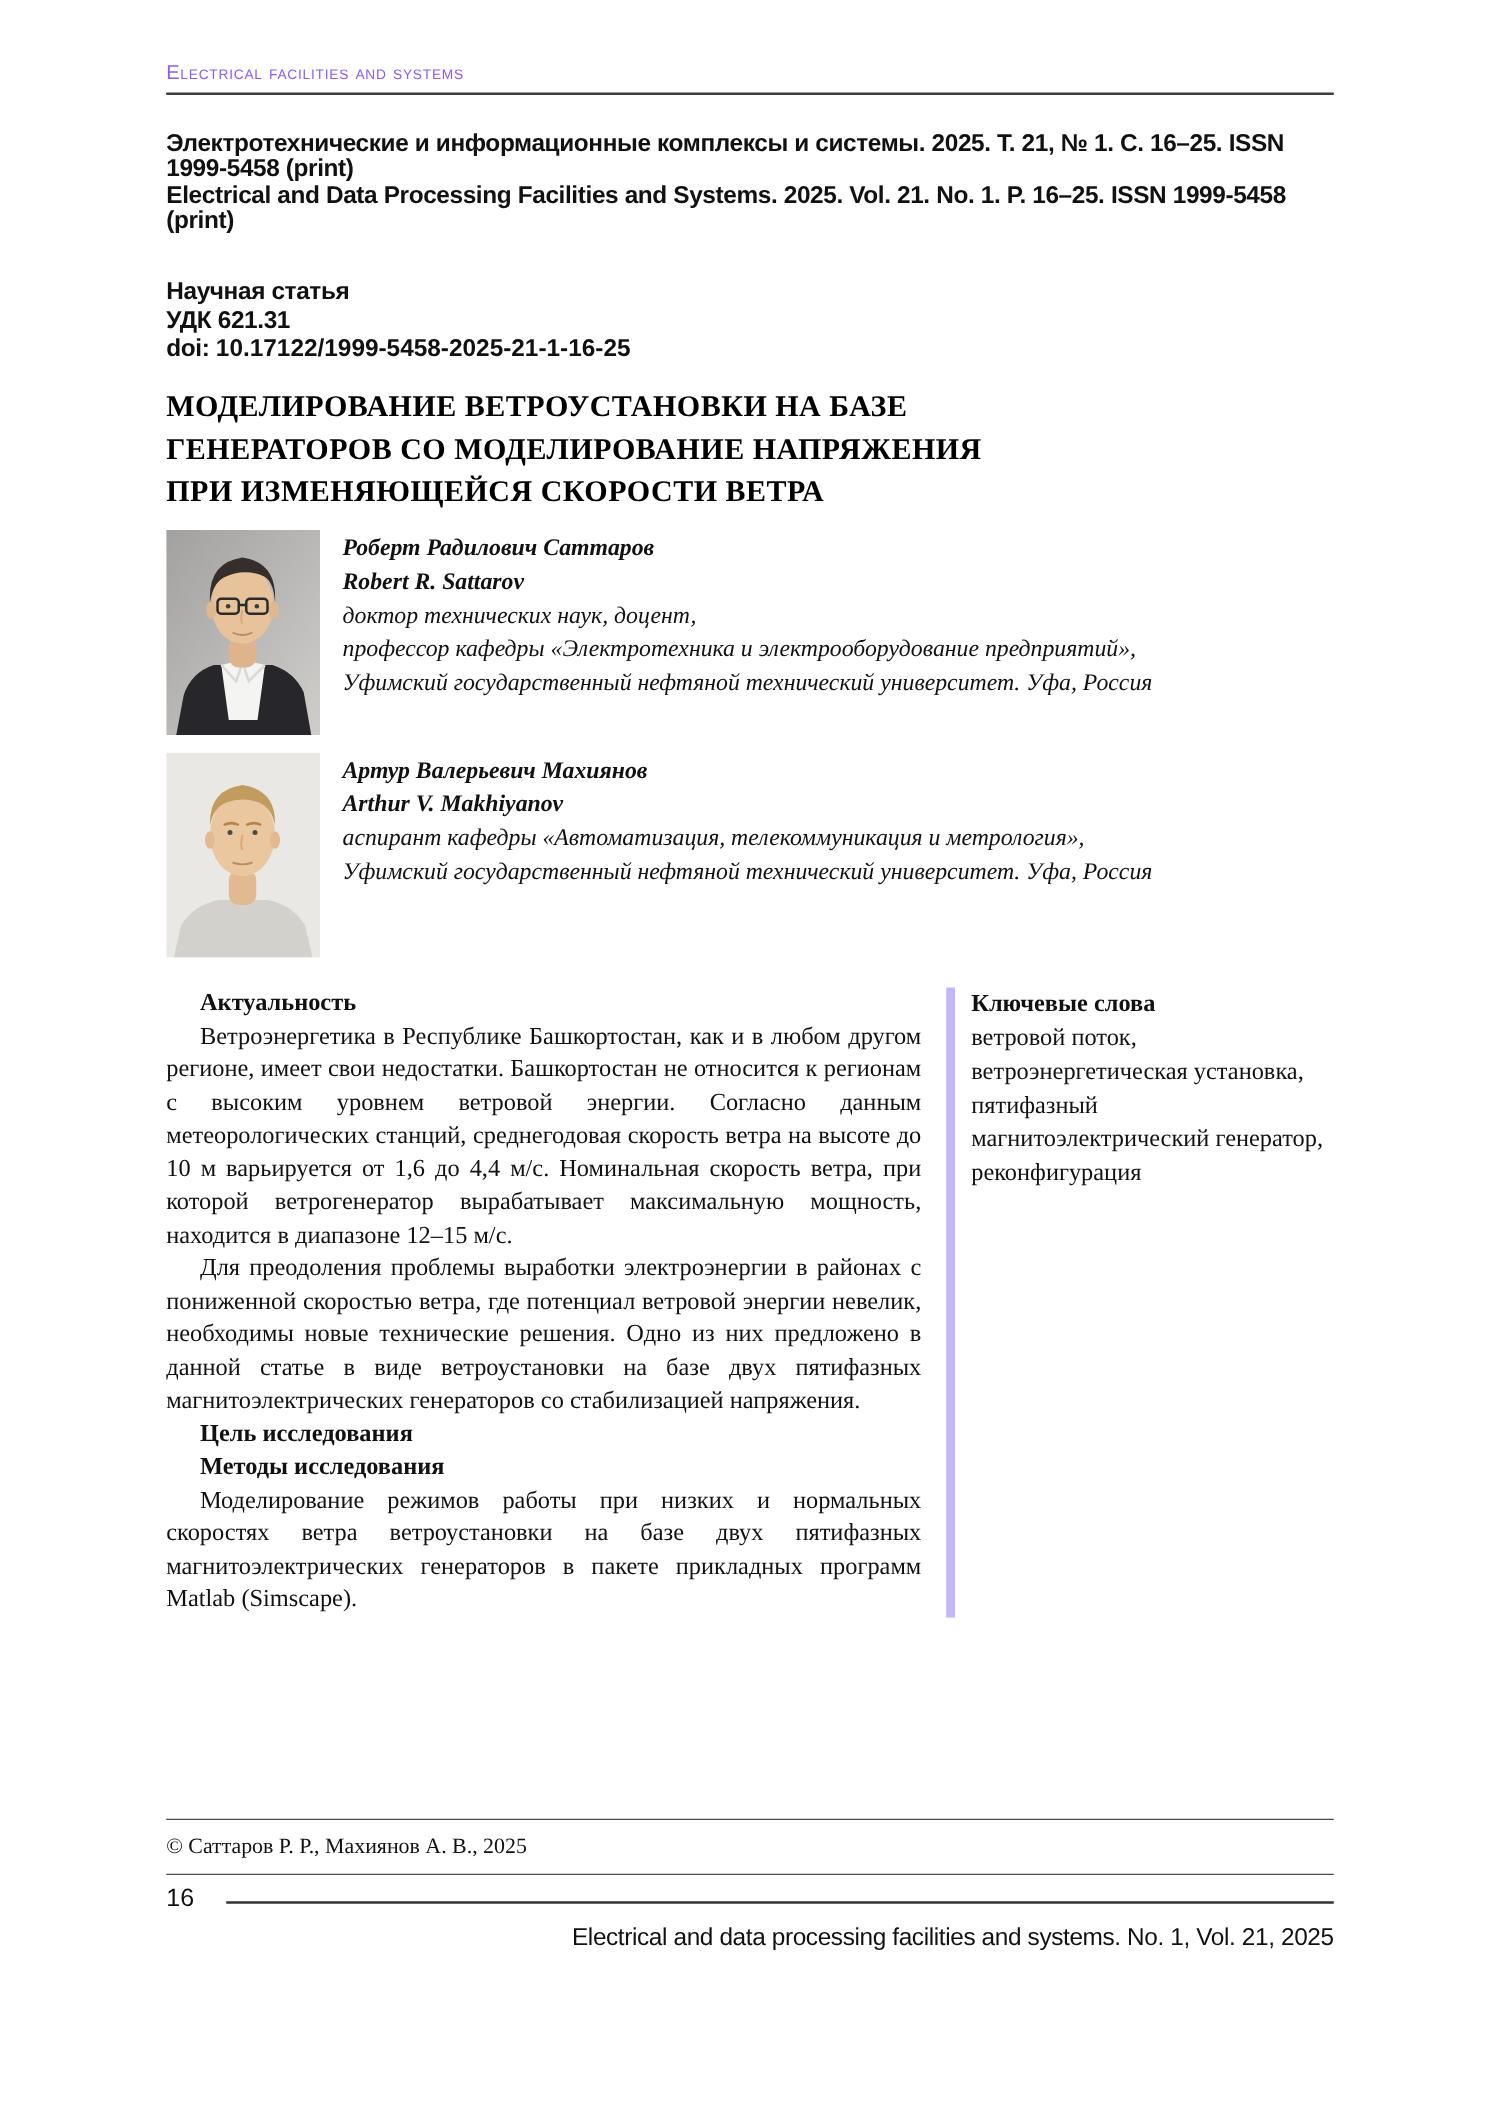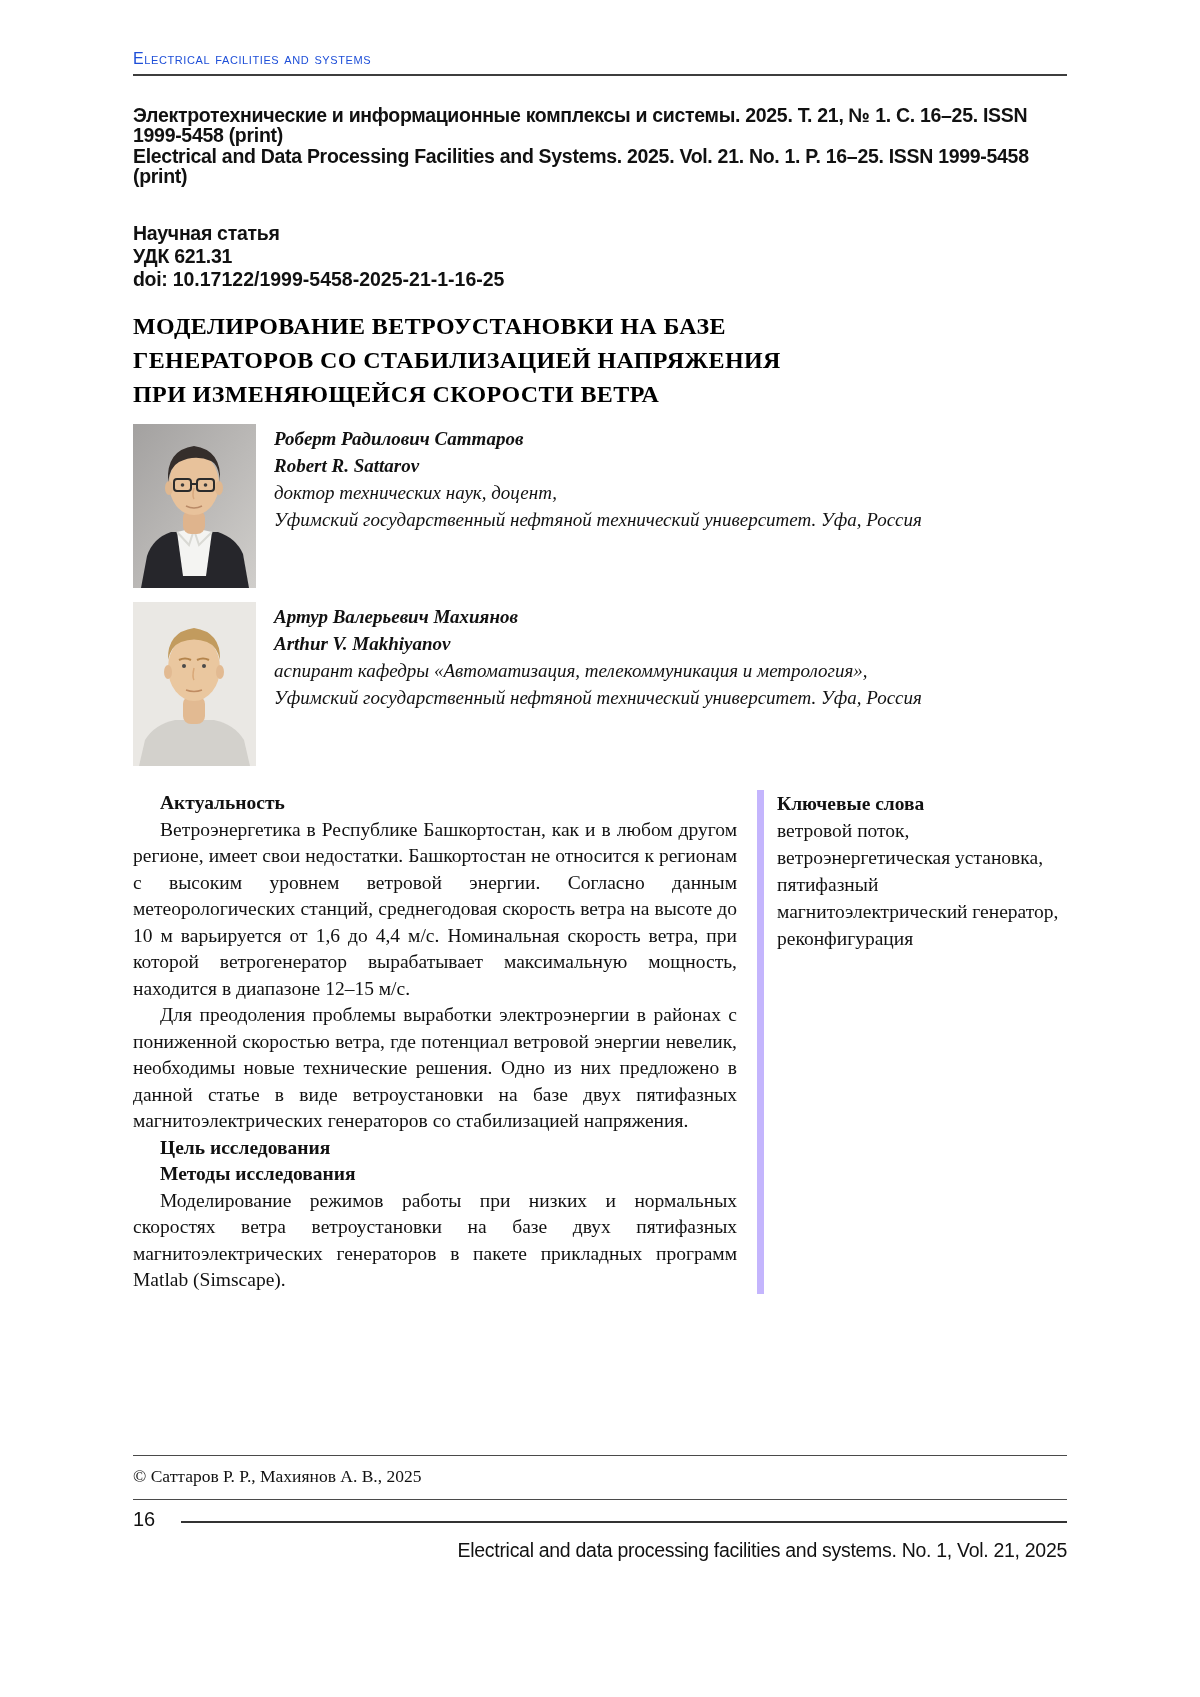--- a/index.html
+++ b/index.html
@@ -13,21 +13,21 @@
   }
   .content { position:absolute; left:133px; width:934px; top:0; }
 
   
   .running-head {
     margin-top:50px;
     font-family:"Liberation Sans", sans-serif;
     font-variant:small-caps;
     font-size:16px;
     letter-spacing:0.6px;
-    color:#1d4ed8;
+    color:#8b5cf6;
     padding-bottom:6px;
     border-bottom:2px solid #3d3d3d;
   }
 
   
   .meta { font-family:"Liberation Sans", sans-serif; font-weight:700; letter-spacing:-0.3px; }
   .journal-line { font-size:19.5px; line-height:1; margin-top:0; }
   .journal-line.ru { margin-top:30px; }
   .journal-line.en { margin-top:2px; }
   .article-type { font-size:19.5px; margin-top:36px; }
@@ -98,21 +98,21 @@
     <div class="meta journal-line en">Electrical and Data Processing Facilities and Systems. 2025. Vol. 21. No. 1. P. 16–25. ISSN 1999-5458 (print)</div>
 
     <div class="meta article-type">Научная статья</div>
 
     <div class="meta udc-line"><span class="lbl">УДК</span>&nbsp;<span class="val">621.31</span></div>
 
     <div class="meta doi-line"><span class="lbl">doi:</span>&nbsp;<span class="val">10.17122/1999-5458-2025-21-1-16-25</span></div>
 
     <div class="title">
       <div>МОДЕЛИРОВАНИЕ ВЕТРОУСТАНОВКИ НА БАЗЕ</div>
-      <div>ГЕНЕРАТОРОВ СО СТАБИЛИЗАЦИЕЙ НАПРЯЖЕНИЯ</div>
+      <div>ГЕНЕРАТОРОВ СО МОДЕЛИРОВАНИЕ НАПРЯЖЕНИЯ</div>
       <div>ПРИ ИЗМЕНЯЮЩЕЙСЯ СКОРОСТИ ВЕТРА</div>
     </div>
 
     <div class="author-card first">
       <svg class="author-photo" width="123" height="164" viewBox="0 0 123 164" aria-hidden="true">
         <defs>
           <linearGradient id="bg1" x1="0" y1="0" x2="1" y2="1">
             <stop offset="0" stop-color="#a3a1a0"></stop>
             <stop offset="1" stop-color="#d0cecb"></stop>
           </linearGradient>
@@ -131,20 +131,21 @@
         <line x1="58" y1="60" x2="64" y2="60" stroke="#2b2b2b" stroke-width="2"></line>
         <circle cx="49.5" cy="61" r="1.8" fill="#3a3a3a"></circle>
         <circle cx="72.5" cy="61" r="1.8" fill="#3a3a3a"></circle>
         <path d="M61 64 Q59 72 61 75" stroke="#d8a87e" stroke-width="1.5" fill="none"></path>
         <path d="M53 82 Q61 86 69 82" stroke="#b98a67" stroke-width="1.5" fill="none"></path>
       </svg>
       <div class="author-info">
         <div class="author-name">Роберт Радилович Саттаров</div>
         <div class="author-name">Robert R. Sattarov</div>
         <div>доктор технических наук, доцент,</div>
+        <div>профессор кафедры «Электротехника и электрооборудование предприятий»,</div>
         <div>Уфимский государственный нефтяной технический университет. Уфа, Россия</div>
       </div>
     </div>
 
     <div class="author-card">
       <svg class="author-photo" width="123" height="164" viewBox="0 0 123 164" aria-hidden="true">
         <rect width="123" height="164" fill="#eae8e4"></rect>
         <path d="M6 164 L12 138 Q22 122 42 118 L81 118 Q101 122 111 138 L117 164 Z" fill="#d3d1cc"></path>
         <rect x="50" y="94" width="22" height="28" rx="8" fill="#e2ba92"></rect>
         <ellipse cx="61" cy="66" rx="26" ry="33" fill="#eac79f"></ellipse>

